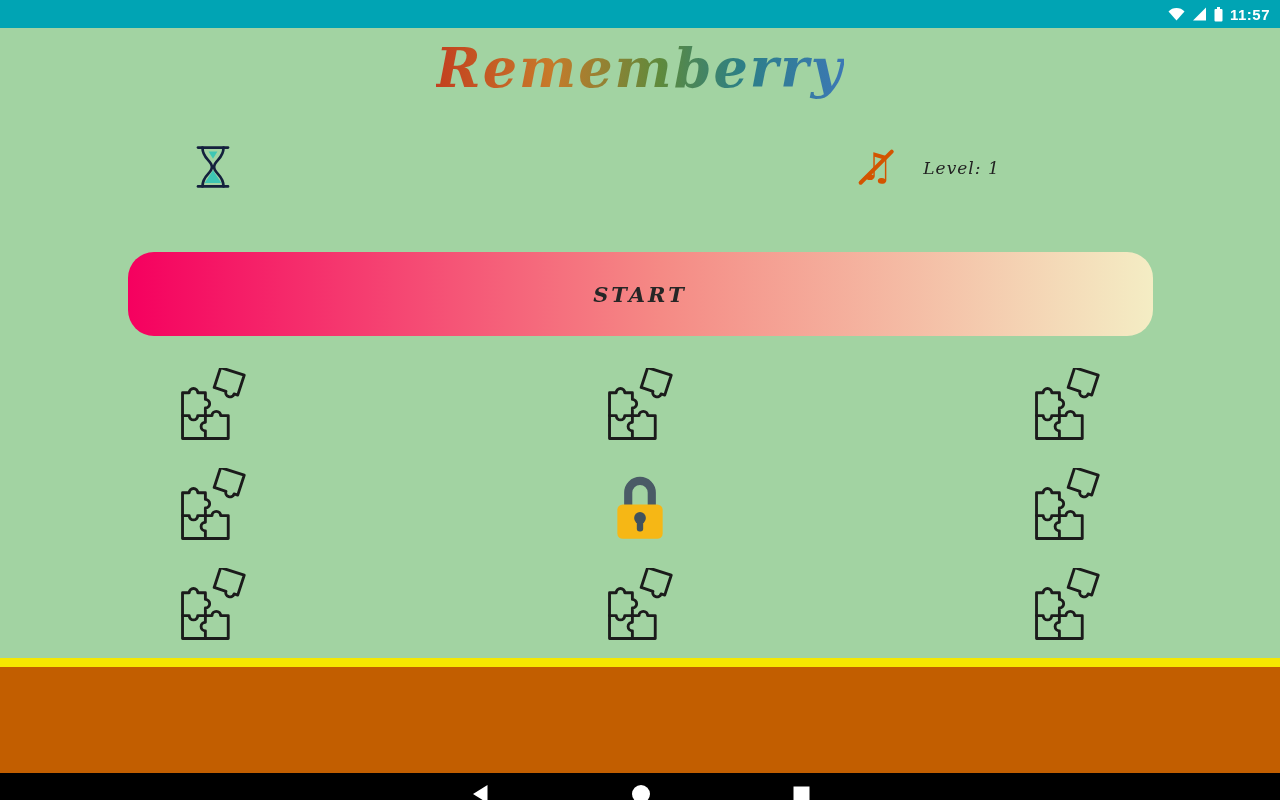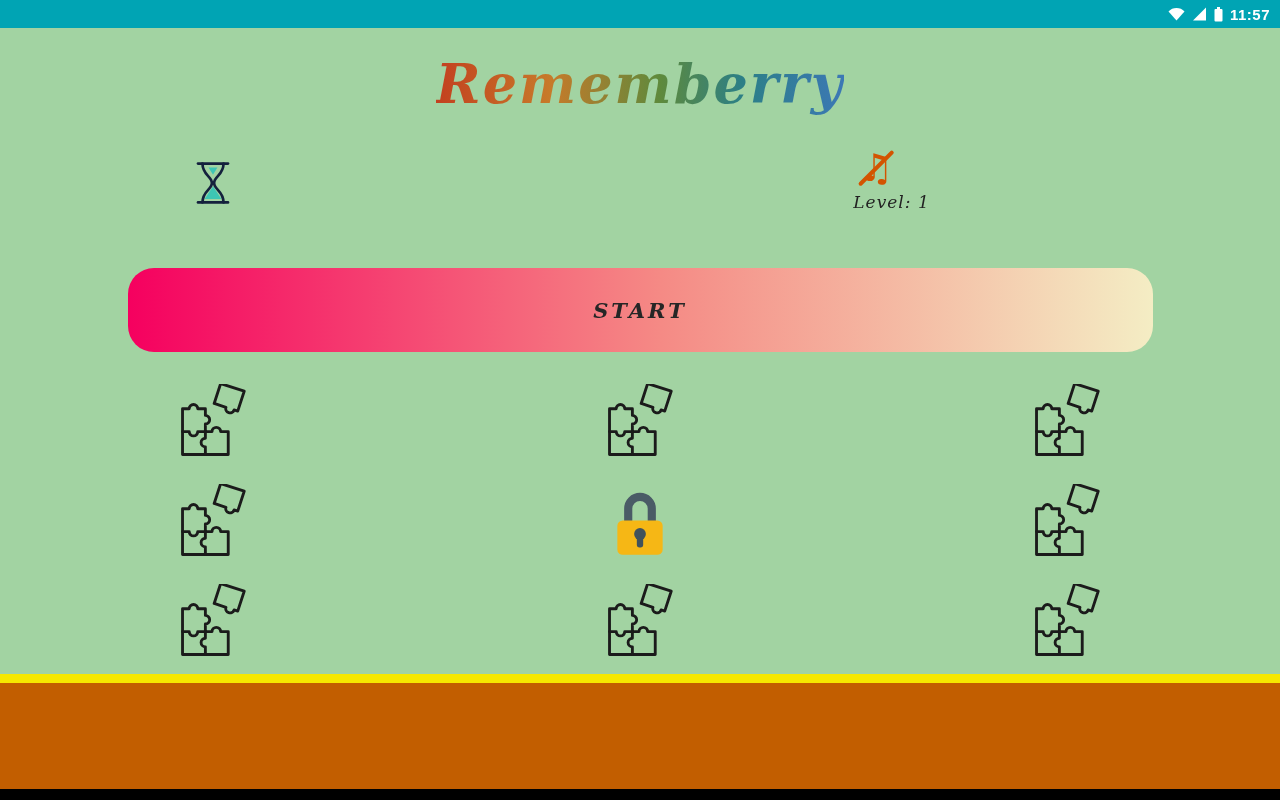--- a/index.html
+++ b/index.html
@@ -13,33 +13,33 @@
     height:28px; background:var(--status-bar,#00A4B4);
     display:flex; justify-content:flex-end; align-items:center;
     gap:7px; padding:0 10px; color:#fff; flex:0 0 auto;text-align:center;
   }
   .status-time { font-size:15px; font-weight:bold; letter-spacing:0.5px; }
 
   
   .content { flex:1 1 auto; background:var(--background,#A2D3A2); display:flex; flex-direction:column; }
 
   .title {
-    margin-top:22px; align-self:center; width:max-content;
+    margin-top:6px; align-self:center; width:max-content;
     font-family:"DejaVu Serif", serif; font-style:italic; font-weight:700;
     font-size:54px; line-height:68px; letter-spacing:2px;
     background:linear-gradient(90deg,
       var(--title-c1,#C3401F) 0%, var(--title-c2,#C77A2A) 28%,
       var(--title-c3,#5E8A3C) 55%, var(--title-c4,#2C7F86) 75%,
       var(--title-c5,#3C78B5) 100%);
     -webkit-background-clip:text; background-clip:text; color:transparent;
   }
 
   .hud { margin-top:28px; height:74px; display:grid; grid-template-columns:repeat(3,1fr); }
   .hud-left { display:flex; align-items:center; justify-content:center; }
-  .hud-right { display:flex; flex-direction:column; justify-content:flex-start; }
+  .hud-right { display:flex; flex-direction:row; align-items:center; justify-content:flex-start;gap:24px; }
 
   .hg-lines path { stroke:var(--hourglass-line,#14213D); stroke-width:2.4; fill:none; stroke-linecap:round; }
   .hg-sand { fill:var(--hourglass-sand,#3EC6B4); }
 
   .music-off { position:relative; width:46px; height:44px; display:flex; align-items:center; justify-content:center; cursor:pointer; }
   .music-note { font-family:"DejaVu Sans", sans-serif; font-size:38px; line-height:38px; color:var(--music,#D35400); }
   .music-slash {
     position:absolute; left:50%; top:50%; width:3.5px; height:48px;
     background:var(--music,#D35400); border-radius:2px;
     transform:translate(-50%,-50%) rotate(45deg);

